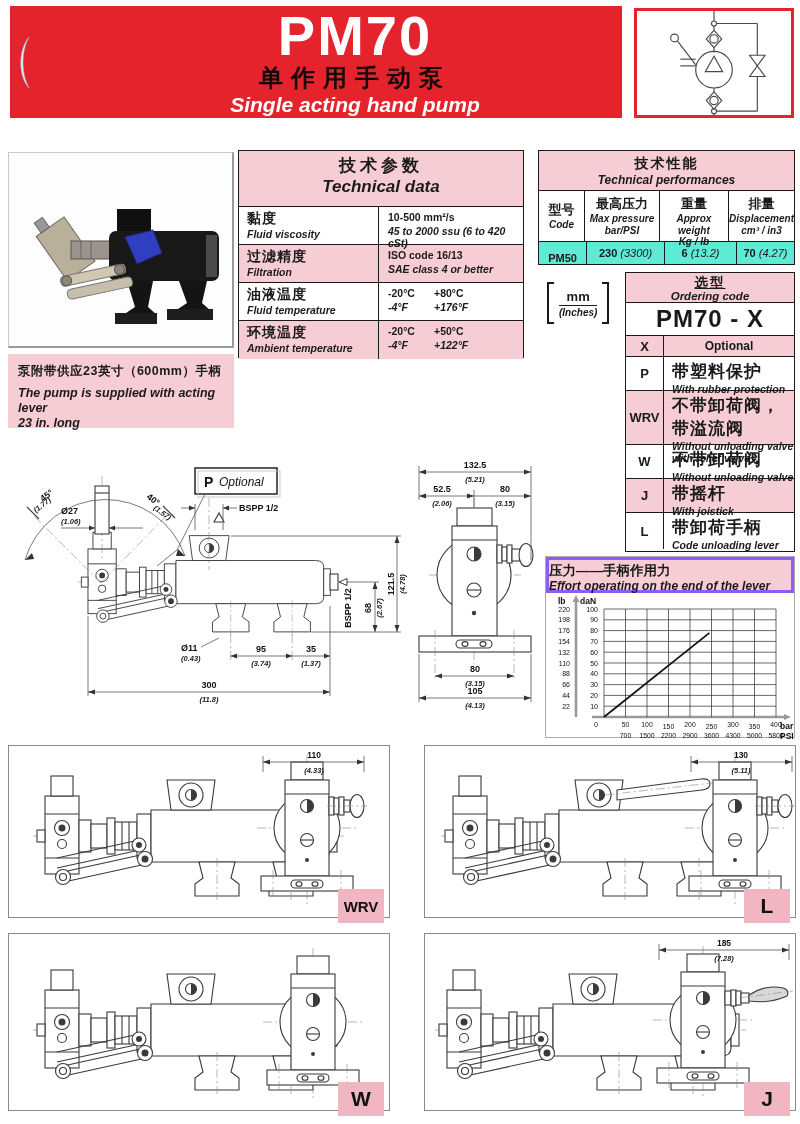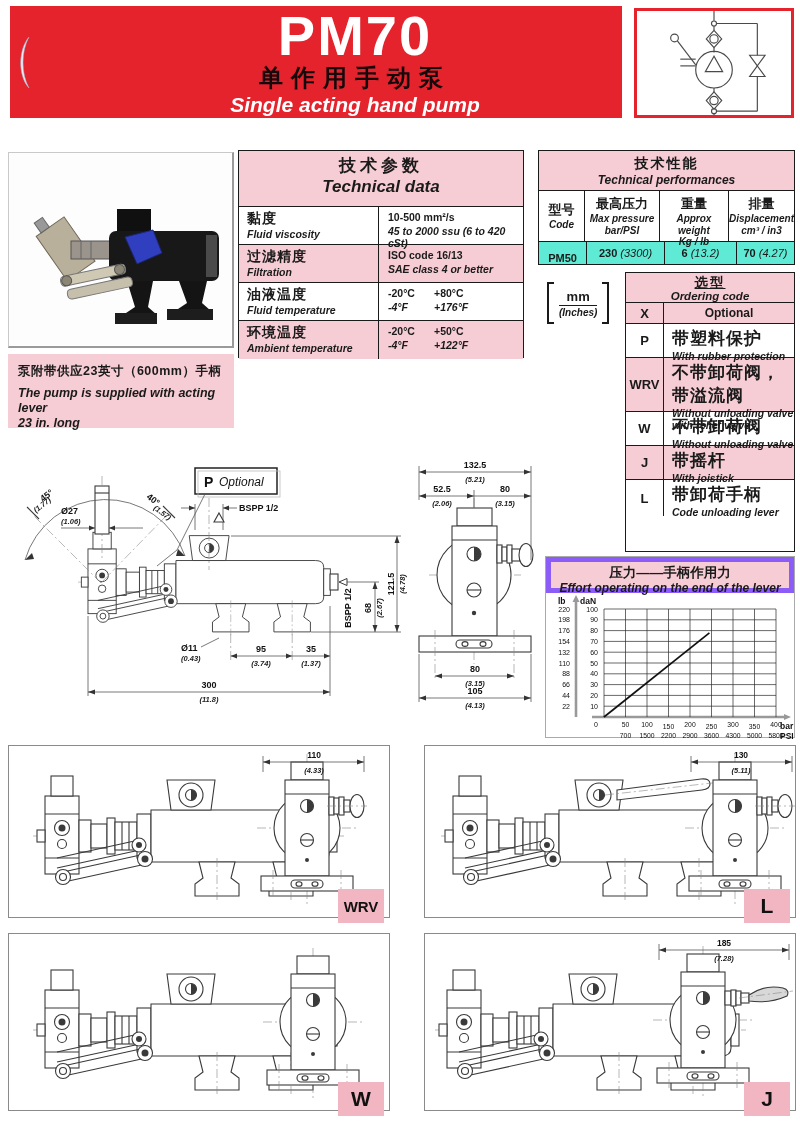--- a/index.html
+++ b/index.html
@@ -78,21 +78,21 @@
   .ord-code{width:38px;border-right:1px solid #1a1a1a;display:flex;align-items:center;justify-content:center;
             font-weight:bold;font-size:13px;box-sizing:border-box}
   .ord-desc{flex:1;padding:3px 0 2px 8px}
   .ord-desc .zh{font-size:17px;font-weight:bold;letter-spacing:1px}
   .ord-desc .en{font-size:10.5px;font-style:italic;font-weight:bold;line-height:1.15}
   .ord-desc.center{display:flex;align-items:center;justify-content:center;padding:0;font-size:12px;font-weight:bold}
 
   
   .chart-box{position:absolute;left:545px;top:556px;width:250px;height:182px;border:1px solid #aaa;
              box-sizing:border-box;background:#fff}
-  .chart-title{height:36px;background:#f7cdd5;border:5px solid #8b5cf6;box-sizing:border-box;text-align:center;padding-top:2px}
+  .chart-title{height:36px;background:#f7cdd5;border:3px solid #8b5cf6;box-sizing:border-box;text-align:left;padding-top:2px}
   .chart-title .zh{font-size:13.5px;font-weight:bold}
   .chart-title .en{font-size:12px;font-style:italic;font-weight:bold;margin-top:-1px}
 
   
   .main-drawing{position:absolute;left:5px;top:450px;width:540px;height:292px}
   svg .ln{stroke:#3a3a3a;stroke-width:1.1;fill:none}
   svg .lnw{stroke:#3a3a3a;stroke-width:1.1;fill:#fff}
   svg .dim{stroke:#555;stroke-width:0.8;fill:none}
   svg .cl{stroke:#888;stroke-width:0.6;fill:none;stroke-dasharray:9 3 2 3}
   svg .ah{fill:#333;stroke:none}
@@ -372,20 +372,21 @@
       <div class="b">(Inches)</div>
     </div>
     <div class="bracket r"></div>
   </div>
 
   <div class="tbl ord-table">
     <div class="ord-head">
       <div class="zh">选型</div>
       <div class="en">Ordering code</div>
     </div>
+    <div class="ord-model">PM70 - X</div>
     <div class="ord-row pink h21">
       <div class="ord-code">X</div>
       <div class="ord-desc center">Optional</div>
     </div>
     <div class="ord-row h34">
       <div class="ord-code">P</div>
       <div class="ord-desc">
           <div class="zh">带塑料保护</div>
           <div class="en">With rubber protection</div>
         </div>

